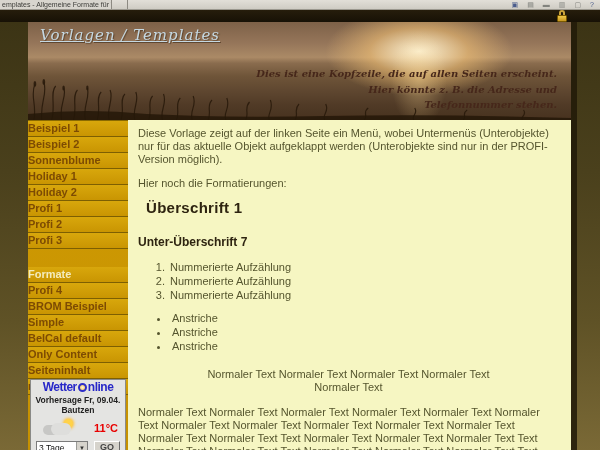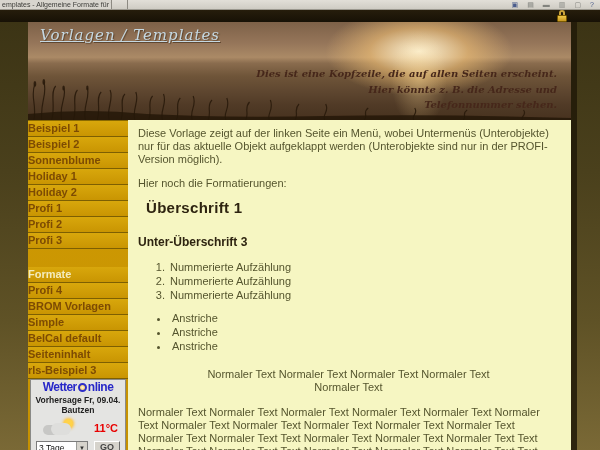--- a/index.html
+++ b/index.html
@@ -180,23 +180,24 @@
       <div class="menu-item">Beispiel 1</div>
       <div class="menu-item">Beispiel 2</div>
       <div class="menu-item">Sonnenblume</div>
       <div class="menu-item">Holiday 1</div>
       <div class="menu-item">Holiday 2</div>
       <div class="menu-item">Profi 1</div>
       <div class="menu-item">Profi 2</div>
       <div class="menu-item">Profi 3</div>
       <div class="menu-item active">Formate</div>
       <div class="menu-item">Profi 4</div>
-      <div class="menu-item">BROM Vorlagen</div>
+      <div class="menu-item">BROM Beispiel</div>
       <div class="menu-item">Simple</div>
       <div class="menu-item">BelCal default</div>
+      <div class="menu-item">Only Content</div>
       <div class="menu-item">Seiteninhalt</div>
       <div class="menu-item">rls-Beispiel 3</div>
 
       <div class="weather">
         <div class="w-logo"><span>Wetter</span><span class="sun-o"></span><span>nline</span></div>
         <div class="w-forecast">Vorhersage Fr, 09.04.</div>
         <div class="w-forecast">Bautzen</div>
         <div class="w-row">
           <div class="cloud">
               <div class="sun"></div>
@@ -210,21 +211,21 @@
           </div>
           <div class="w-go">GO</div>
         </div>
       </div>
     </div>
 
     <div class="content">
       <p class="intro">Diese Vorlage zeigt auf der linken Seite ein Menü, wobei Untermenüs (Unterobjekte) nur für das aktuelle Objekt aufgeklappt werden (Unterobjekte sind nur in der PROFI-Version möglich).</p>
       <p class="formats">Hier noch die Formatierungen:</p>
       <h1>Überschrift 1</h1>
-      <h3>Unter-Überschrift 3</h3>
+      <h3>Unter-Überschrift 7</h3>
       <ol>
         <li>Nummerierte Aufzählung</li>
         <li>Nummerierte Aufzählung</li>
         <li>Nummerierte Aufzählung</li>
       </ol>
       <ul>
         <li>Anstriche</li>
         <li>Anstriche</li>
         <li>Anstriche</li>
       </ul>

